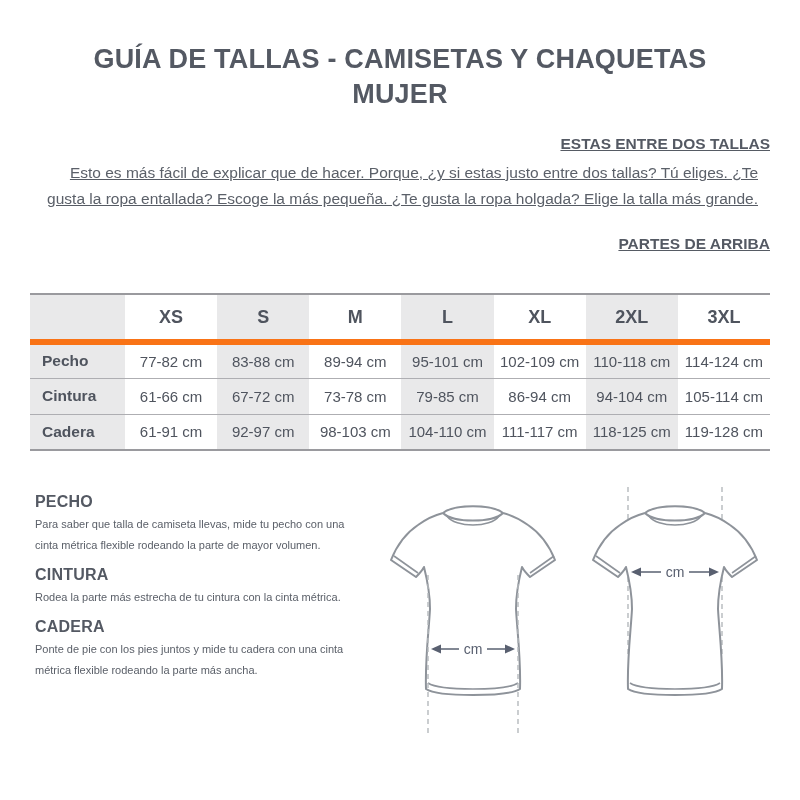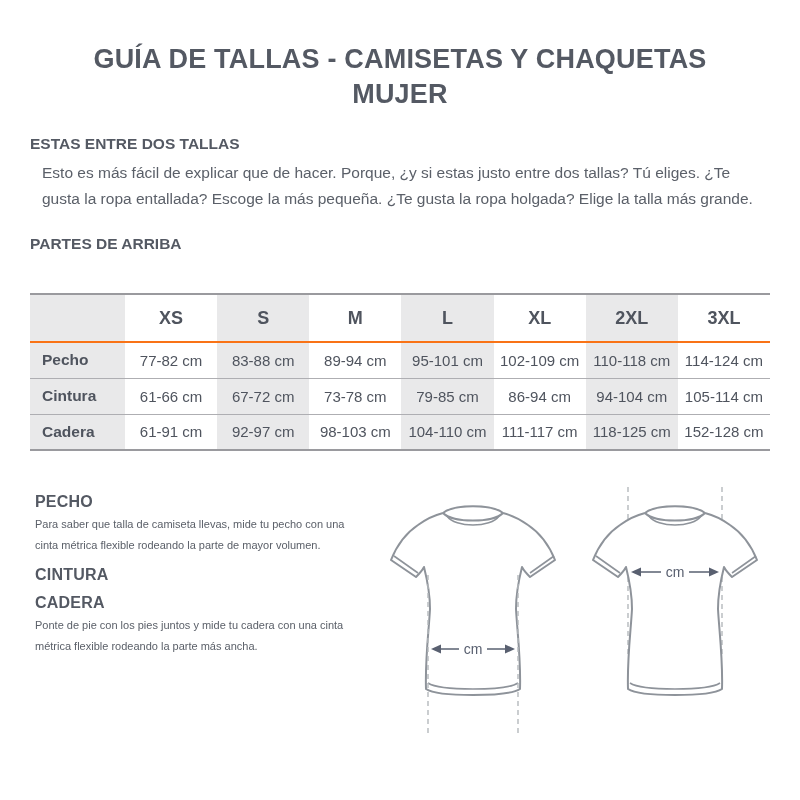--- a/index.html
+++ b/index.html
@@ -11,21 +11,21 @@
     overflow:hidden;
   }
   .page { width:800px; height:584px; padding:30px 30px 0 30px;border-radius:20px; }
 
   .page-title {
     max-width:640px; margin:12px auto 0 auto;
     font-size:27px; line-height:35px; font-weight:bold;
     text-align:center; color:#545963; letter-spacing:0.2px;
   }
 
-  .intro { text-align:left; }
+  .intro { text-align:right;text-decoration:underline; }
   .intro-heading {
     margin-top:23px;
     font-size:15.5px; font-weight:bold; color:#545963;
   }
   .intro-body {
     max-width:716px; margin:7px auto 0 auto;
     font-size:15.5px; line-height:26px; color:#5b6069;
   }
 
   table.size-table {
@@ -34,21 +34,21 @@
     border-top:2px solid #9a9a9e;
     border-bottom:2px solid #9a9a9e;
   }
   .size-table col.c-label { width:95px; }
   .size-table th, .size-table td {
     text-align:center; vertical-align:middle;
     font-size:15px; color:#4f545e;
   }
   .size-table thead th {
     height:48px; font-size:18px; font-weight:bold;
-    border-bottom:2px solid #f97316;
+    border-bottom:6px solid #f97316;
   }
   .size-table tbody th, .size-table tbody td { height:36px; }
   .size-table tbody tr + tr th,
   .size-table tbody tr + tr td { border-top:1px solid #aeaeb2; }
   .size-table tbody th {
     text-align:left; padding-left:12px;
     font-size:15.5px; font-weight:bold;
   }
   .size-table tr > *:nth-child(odd) { background:#e9e9ea; }
   .size-table tr > *:nth-child(even) { background:#ffffff; }
@@ -126,34 +126,35 @@
         <td>105-114 cm</td>
       </tr>
       <tr>
         <th>Cadera</th>
         <td>61-91 cm</td>
         <td>92-97 cm</td>
         <td>98-103 cm</td>
         <td>104-110 cm</td>
         <td>111-117 cm</td>
         <td>118-125 cm</td>
-        <td>152-128 cm</td>
+        <td>119-128 cm</td>
       </tr>
     </tbody>
   </table>
 
   <div class="bottom">
 
     <div class="guide-col">
       <div class="guide-block">
         <h3 class="guide-heading">PECHO</h3>
         <p class="guide-body">Para saber que talla de camiseta llevas, mide tu pecho con una cinta métrica flexible rodeando la parte de mayor volumen.</p>
       </div>
       <div class="guide-block">
         <h3 class="guide-heading">CINTURA</h3>
+        <p class="guide-body">Rodea la parte más estrecha de tu cintura con la cinta métrica.</p>
       </div>
       <div class="guide-block">
         <h3 class="guide-heading">CADERA</h3>
         <p class="guide-body">Ponte de pie con los pies juntos y mide tu cadera con una cinta métrica flexible rodeando la parte más ancha.</p>
       </div>
     </div>
 
     <div class="figures">
 
       <div class="figure">

